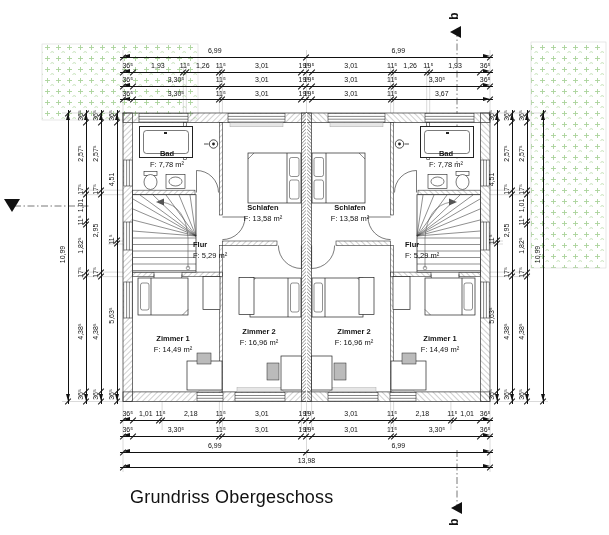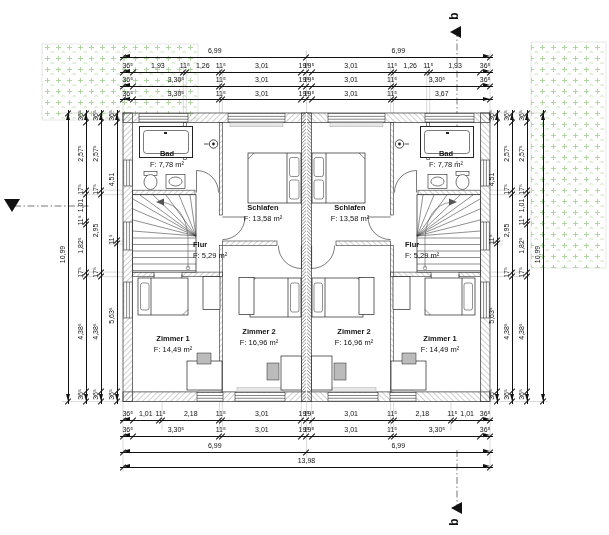--- a/index.html
+++ b/index.html
@@ -251,20 +251,21 @@
       <span class="room-area">F: 14,49 m²</span>
     </div>
 <div class="room-label" style="left:314px;top:327px">
       <span class="room-name">Zimmer 2</span>
       <span class="room-area">F: 16,96 m²</span>
     </div>
 
 <span class="sec-label" style="left:450px;top:9px">b</span>
 <span class="sec-label" style="left:450px;top:515px">b</span>
 
+<div class="title">Grundriss Obergeschoss</div>
 
 <div id="dim-layer">
       <div class="dim-line" style="left: 120px; top: 56.5px; width: 372.975px; height: 1px;"></div>
       <div class="arr arr-l" style="left: 123px; top: 54px;"></div>
       <div class="arr arr-r" style="left: 482.975px; top: 54px;"></div>
       <div class="dim-tick" style="left: 119px; top: 56.5px;"></div>
       <span class="dim-label-h" style="left: 182.744px; top: 47px;">6,99</span>
       <div class="dim-tick" style="left: 302.488px; top: 56.5px;"></div>
       <span class="dim-label-h" style="left: 366.231px; top: 47px;">6,99</span>
       <div class="dim-tick" style="left: 485.975px; top: 56.5px;"></div>

